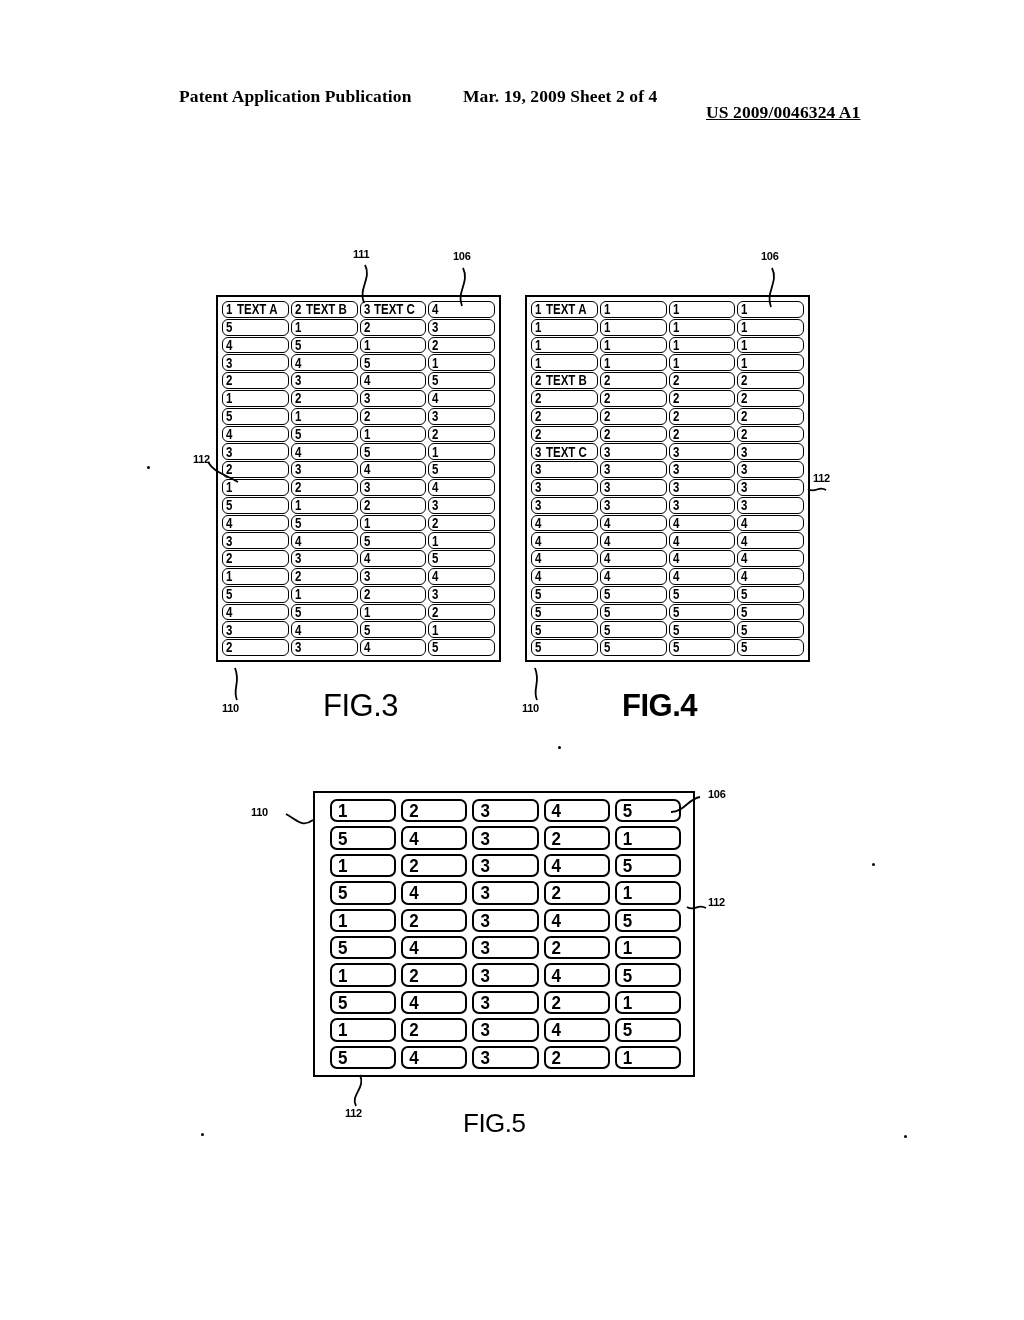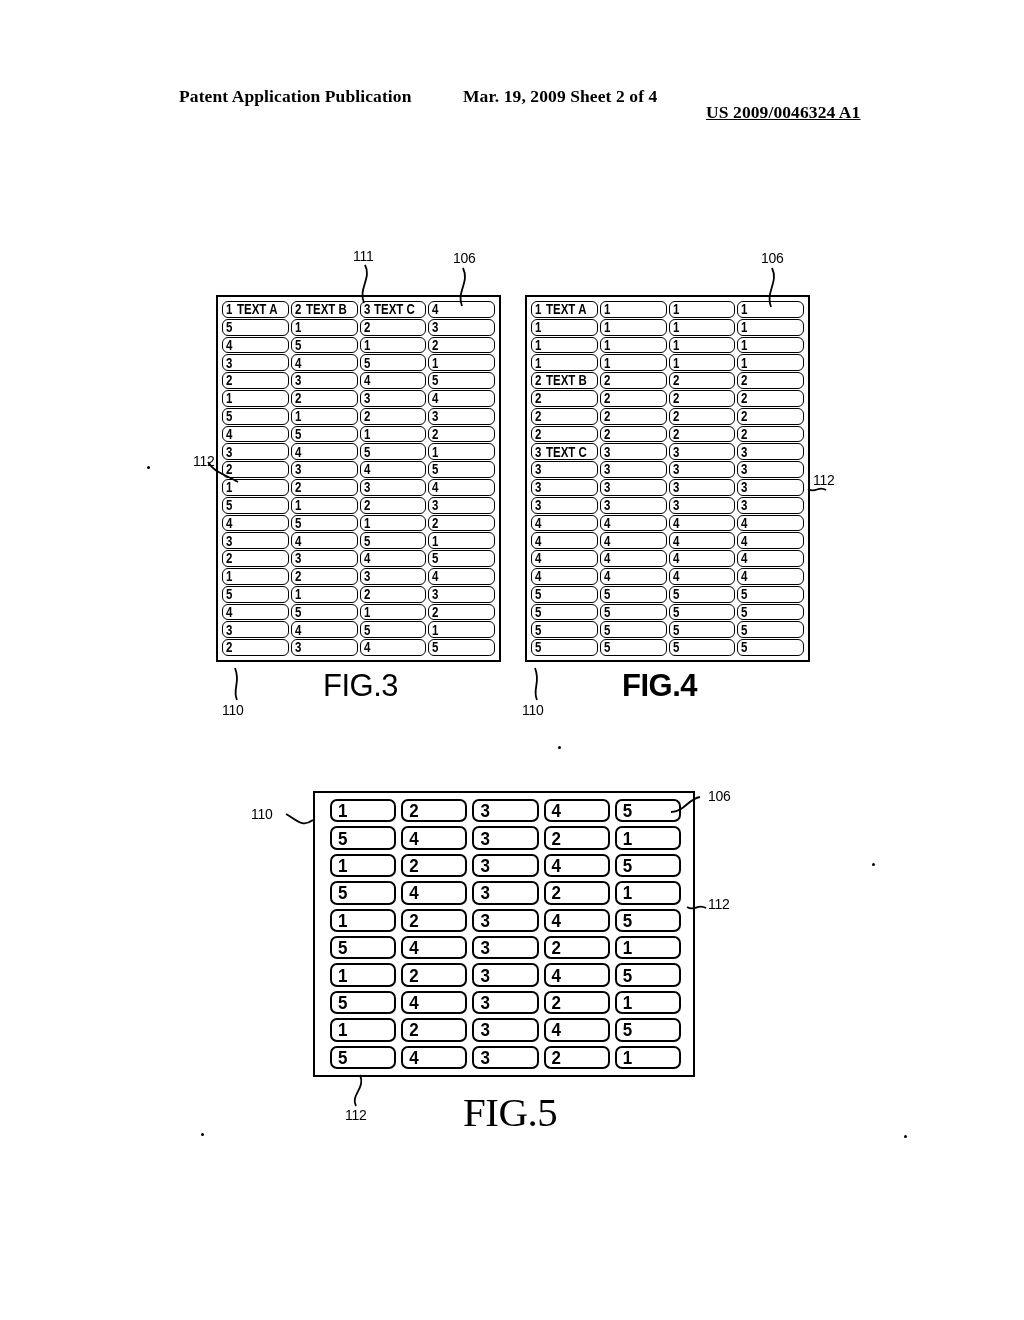--- a/index.html
+++ b/index.html
@@ -96,36 +96,37 @@
   .roomy .cell .cnum {
     font-size: 17px;
     transform: scaleY(1.12);
     transform-origin: left center;
   }
 
   
   .ref {
     position: absolute;
     font-family: "Liberation Sans", sans-serif;
-    font-size: 14px;
-    font-weight: normal;
+    font-size: 11px;
+    font-weight: bold;
     letter-spacing: -0.3px;
     white-space: nowrap;
     transform: scaleY(1.05);
   }
 
   
   .fig-caption {
     position: absolute;
     font-family: "Liberation Sans", sans-serif;
     font-size: 31px;
     letter-spacing: -0.5px;
     white-space: nowrap;
-  }
-  .fig-caption.big { font-size: 41px; font-family: Liberation Serif, serif; }
+    margin-top: 20px;
+  }
+  .fig-caption.big { font-size: 26px; }
 
   
   .leader {
     position: absolute;
     overflow: visible;
     pointer-events: none;
   }
   .leader path { fill: none; stroke: #000; stroke-width: 1.8; }
 
   

